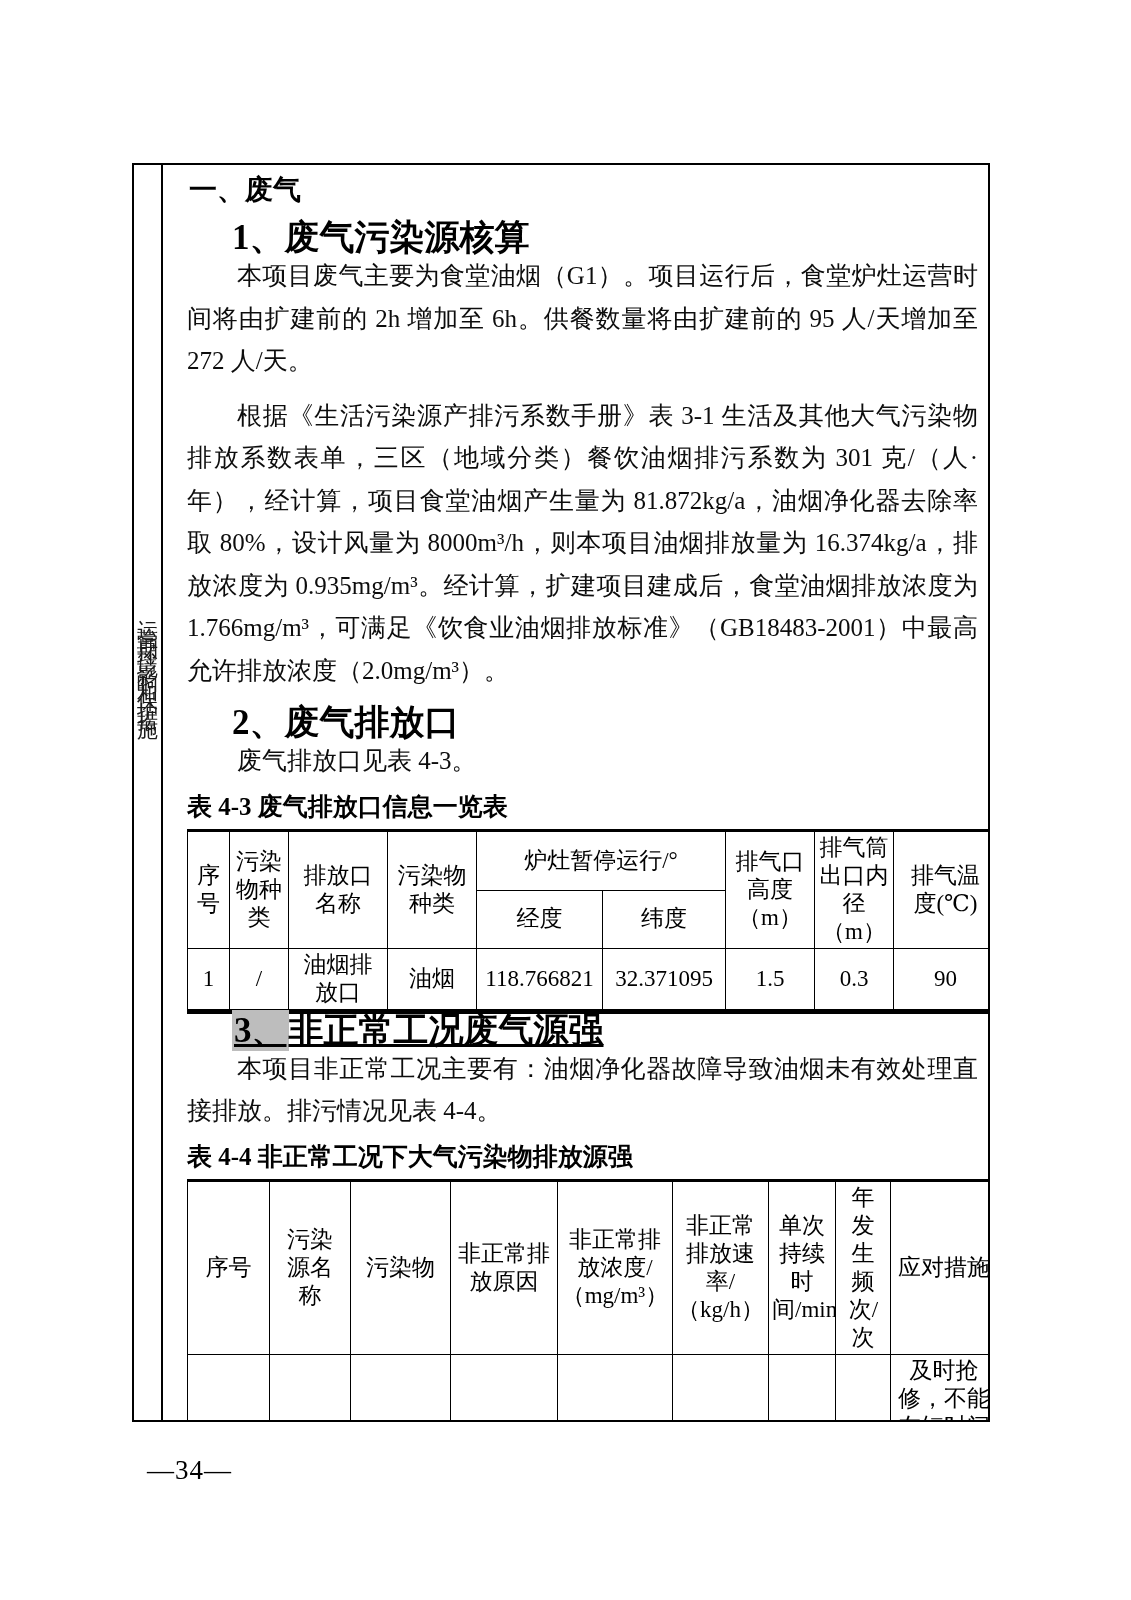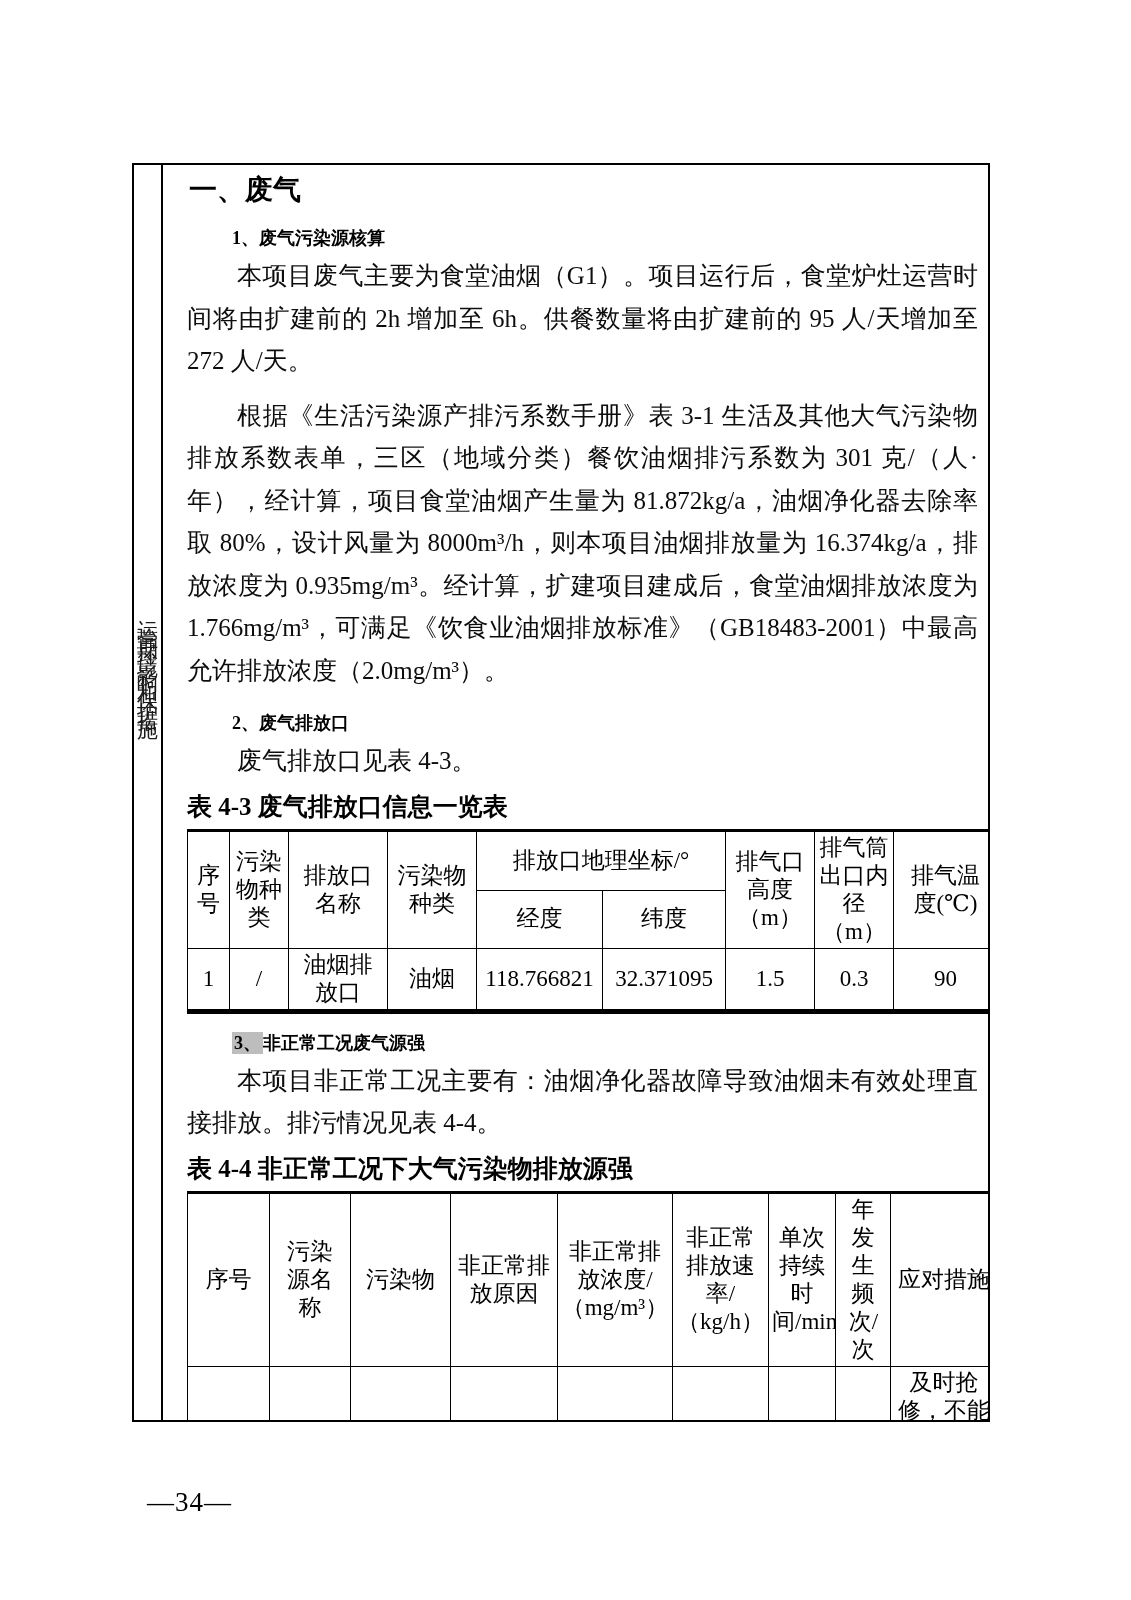--- a/index.html
+++ b/index.html
@@ -19,23 +19,23 @@
     writing-mode:vertical-rl;text-orientation:upright;
     font-size:21px;letter-spacing:9px;white-space:nowrap;color:#1a1a1a;
   }
   .content{
     flex:1;padding:4px 10px 0 24px;overflow:hidden;
   }
   .h-main{
     font-size:28px;font-weight:bold;line-height:34px;margin:4px 0 0 2px;
   }
   .h-sub{
-    font-size:18px;font-weight:bold;line-height:34px;margin:14px 0 0 45px;
+    font-size:35px;font-weight:bold;line-height:34px;margin:14px 0 0 45px;
   }
-  .h-sub.h3{margin-top:12px;}
+  .h-sub.h3{margin-top:0;text-decoration:underline;}
   .hl{background:#bdbdbd;padding:1px 2px;}
   .para{
     font-size:25px;line-height:42.5px;text-align:justify;text-indent:2em;
     margin:0;color:#0d0d0d;
   }
   .para.gap{margin-top:12px;}
   .tbl-title{
     font-size:25px;font-weight:bold;line-height:32px;
     margin:8px 0 6px 0;
   }
@@ -51,21 +51,21 @@
   }
   table.t43 tr.hr1{height:42px;}
   table.t43 tr.hr2{height:40px;}
   table.t43 tr.dr{height:52px;}
   table.t44 tr.hr{height:158px;}
   table.t44 tr.dr{height:170px;}
   .w1{display:inline-block;width:1.25em;vertical-align:middle;word-break:break-all;}
   .w2{display:inline-block;width:2.1em;vertical-align:middle;}
   .w3{display:inline-block;width:3.1em;vertical-align:middle;}
   .page-number{
-    position:absolute;left:147px;top:1487px;font-size:27px;letter-spacing:1px;
+    position:absolute;left:147px;top:1455px;font-size:27px;letter-spacing:1px;
   }
 </style>
 </head>
 <body>
 
 <div class="page-box">
   <div class="sidebar">
     <div class="sidebar-text">运营期环境影响和保护措施</div>
   </div>
   <div class="content">
@@ -95,21 +95,21 @@
         <col style="width:89px">
           <col style="width:79px">
           <col style="width:104px">
       </colgroup>
       <tbody>
           <tr class="hr1">
         <th rowspan="2">序号</th>
         <th rowspan="2">污染物种类</th>
         <th rowspan="2"><span class="w3">排放口名称</span></th>
         <th rowspan="2"><span class="w3">污染物种类</span></th>
-        <th colspan="2">排放口地理坐标/°</th>
+        <th colspan="2">炉灶暂停运行/°</th>
         <th rowspan="2">排气口高度（m）</th>
         <th rowspan="2">排气筒出口内径（m）</th>
         <th rowspan="2"><span class="w3">排气温度(℃)</span></th>
       </tr>
       <tr class="hr2">
         <th>经度</th>
         <th>纬度</th>
       </tr>
       <tr class="dr">
         <td>1</td>

